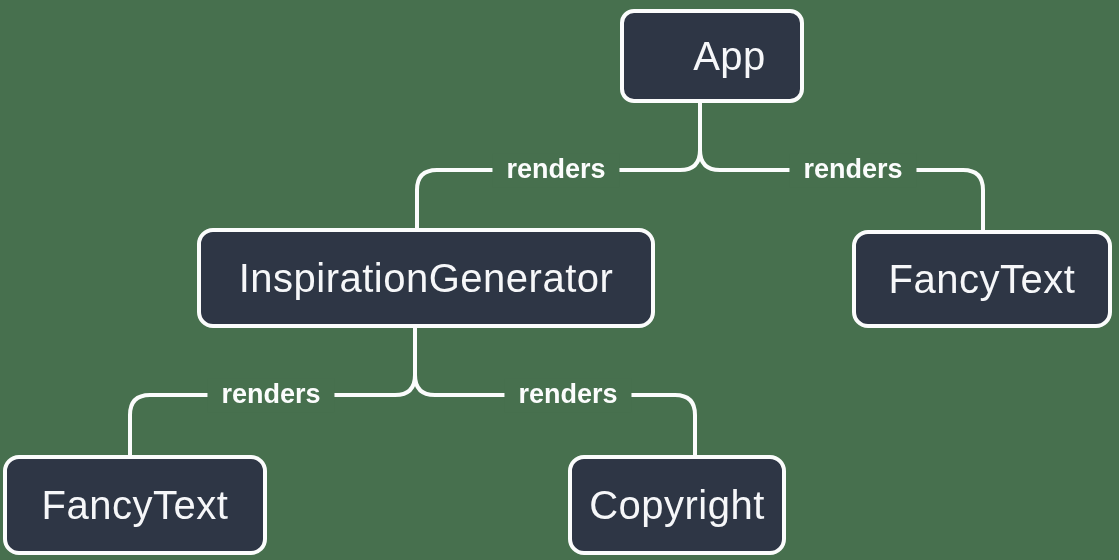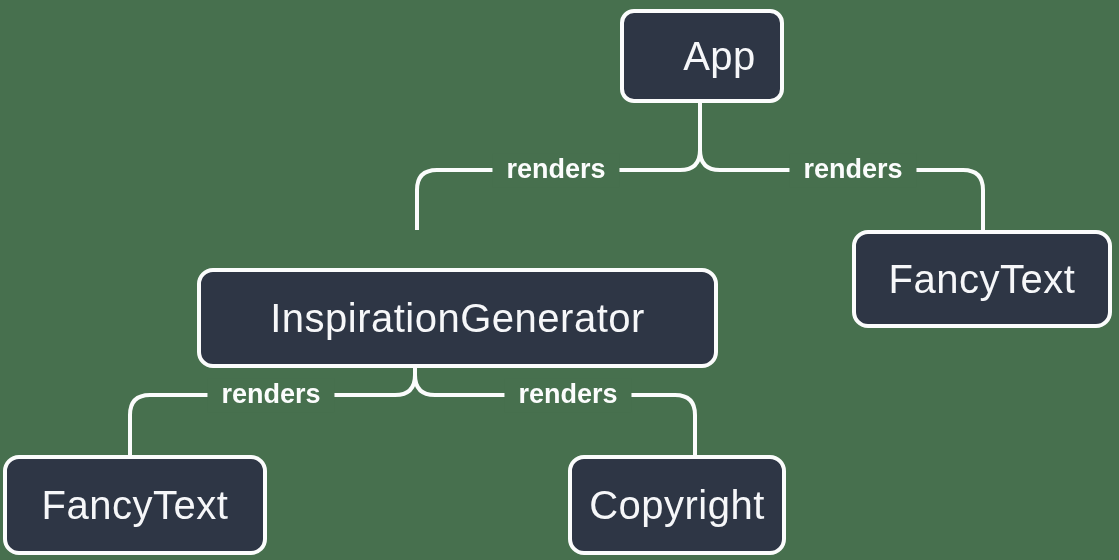--- a/index.html
+++ b/index.html
@@ -49,22 +49,22 @@
     transform: translate(-50%, -50%);
     background: #47704E;
     color: #FBFCFC;
     font-size: 27px;
     font-weight: 700;
     padding: 2px 14px;
     white-space: nowrap;
     line-height: 1.1;
   }
   
-  .node-app        { left: 620px; top: 9px;   width: 164px; height: 94px;  border-radius: 14px; padding-left: 35px; }
-  .node-ig         { left: 197px; top: 228px; width: 521px; height: 100px; margin-top: 40px; }
+  .node-app        { left: 620px; top: 9px;   width: 184px; height: 94px;  border-radius: 14px; padding-left: 35px; }
+  .node-ig         { left: 197px; top: 228px; width: 458px; height: 100px; }
   .node-ft-right   { left: 852px; top: 230px; width: 260px; height: 98px;  }
   .node-ft-left    { left: 3px;   top: 455px; width: 264px; height: 100px; }
   .node-copyright  { left: 568px; top: 455px; width: 218px; height: 100px; }
   
   .edge-label-1 { left: 556px; top: 170px; }
   .edge-label-2 { left: 853px; top: 170px; }
   .edge-label-3 { left: 271px; top: 395px; }
   .edge-label-4 { left: 568px; top: 395px; }
 </style>
 </head>

